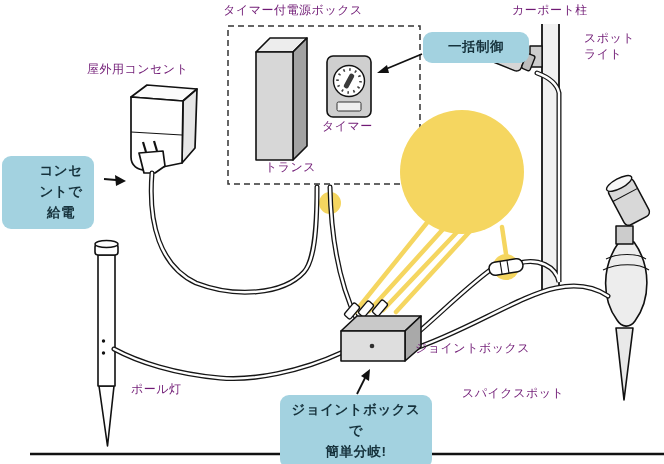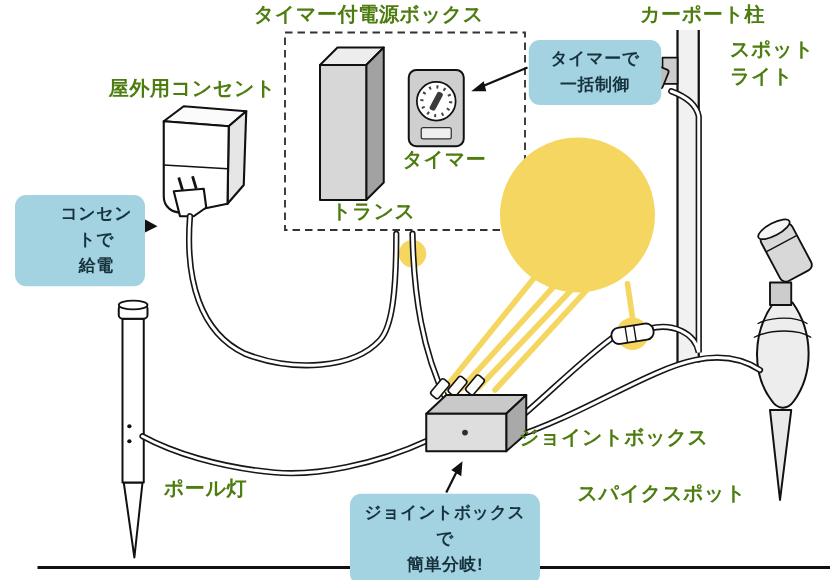--- a/index.html
+++ b/index.html
@@ -4,22 +4,22 @@
 <style>
   * { box-sizing: border-box; }
   html, body { margin: 0; padding: 0; }
   body { background: #fff; font-family: "Liberation Sans", sans-serif; }
   .canvas {
     position: relative; width: 664px; height: 464px;
     background: #fff; overflow: hidden;
   }
   svg.scene { position: absolute; left: 0; top: 0; display: block; }
   .lbl {
-    position: absolute; font-size: 16px; line-height: 1.3; color: #4d7c0f;
-    white-space: nowrap; letter-spacing: 0.5px; font-weight: bold;
+    position: absolute; font-size: 12px; line-height: 1.3; color: #701a75;
+    white-space: nowrap; letter-spacing: 0.5px; font-weight: normal;
   }
   .lbl.center { text-align: center; }
   .callout {
     position: absolute; background: var(--callout-bg, #a3d2e0); color: #16323c;
     font-weight: bold; font-size: 13.5px; line-height: 1.55; text-align: center;
     border-radius: 9px; padding: 5px 6px; letter-spacing: 0.5px;
   }
   .circle-text {
     position: absolute; font-weight: bold; font-size: 14px; color: #1a1a1a;
     text-align: center; line-height: 1.6; letter-spacing: 1px;
@@ -184,24 +184,23 @@
     <div>スポット</div>
     <div>ライト</div>
   </div>
   <div class="lbl" style="left:265px; top:160px;">トランス</div>
   <div class="lbl" style="left:322px; top:119px;">タイマー</div>
   <div class="lbl" style="left:415px; top:341px;">ジョイントボックス</div>
   <div class="lbl" style="left:131px; top:382px;">ポール灯</div>
   <div class="lbl" style="left:462px; top:386px;">スパイクスポット</div>
 
   <div class="callout" style="left:423px; top:32px; width:106px;">
-    <div>タイマーで</div>
     <div>一括制御</div>
   </div>
-  <div class="callout" style="left:12px; top:156px; width:104px;padding-left:32px;">
+  <div class="callout" style="left:2px; top:156px; width:92px;padding-left:32px;">
     <div>コンセントで</div>
     <div>給電</div>
   </div>
   <div class="callout" style="left:280px; top:395px; width:152px;">
     <div>ジョイントボックスで</div>
     <div>簡単分岐!</div>
   </div>
 
   <div class="circle-text" style="left:392px; top:137px; width:140px;">
   </div>

